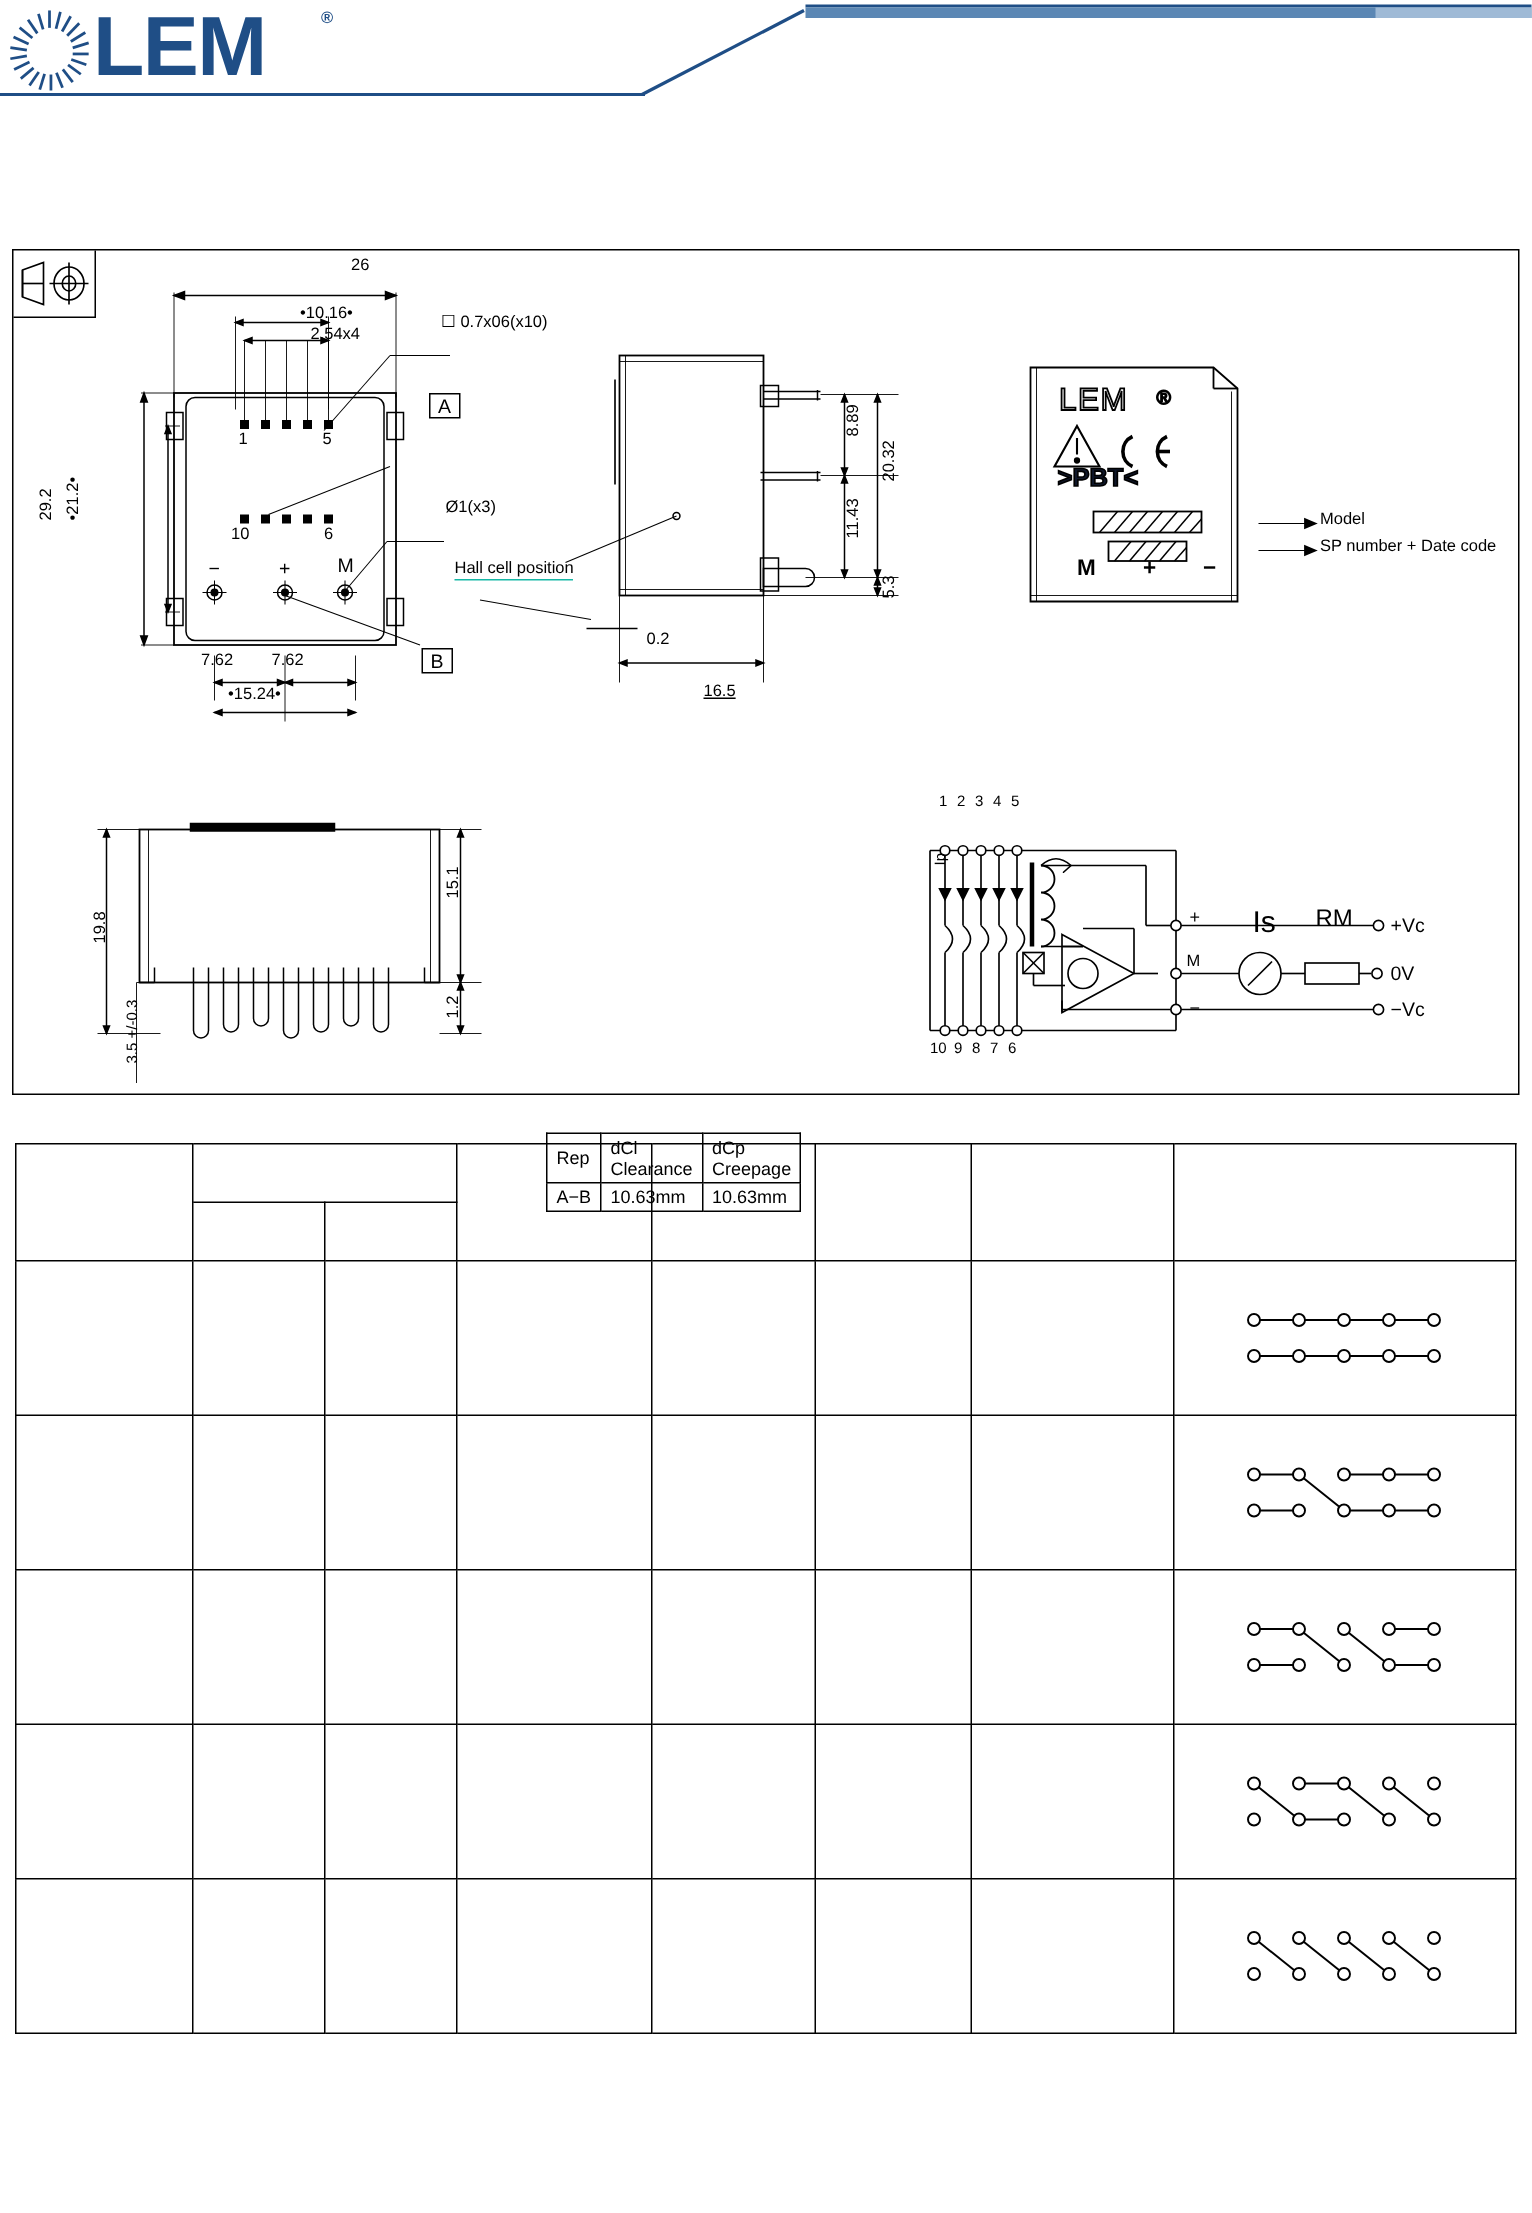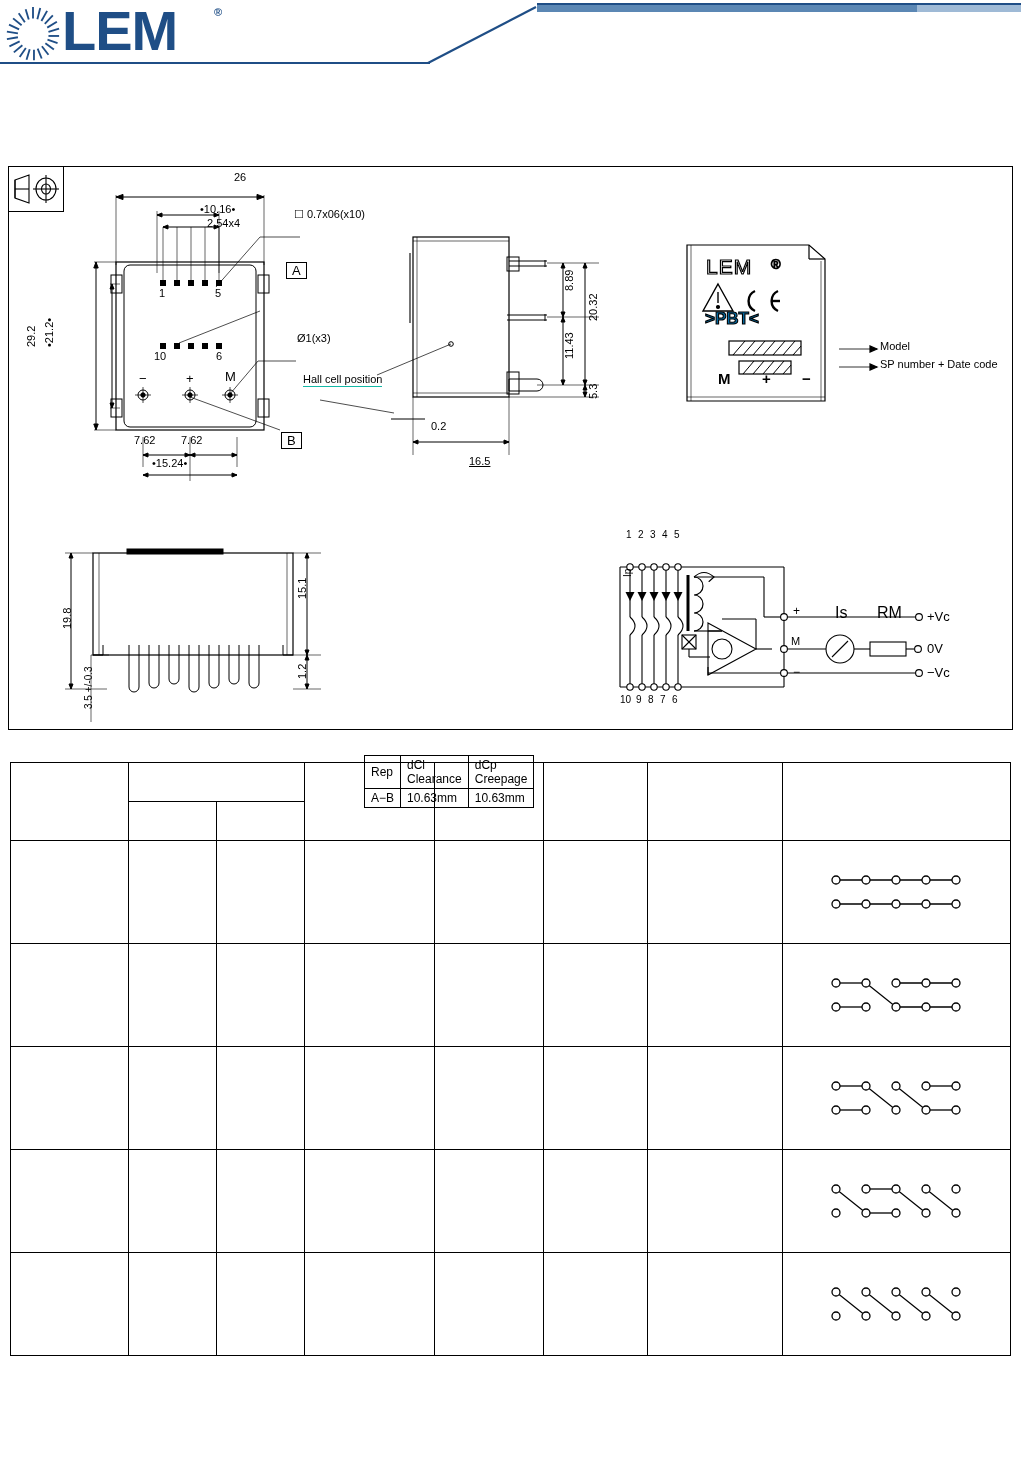--- a/index.html
+++ b/index.html
@@ -326,21 +326,21 @@
           <line x1="72" y1="135" x2="83" y2="122"></line>
         <line x1="82" y1="135" x2="93" y2="122"></line>
           <line x1="92" y1="135" x2="103" y2="122"></line>
         <line x1="102" y1="135" x2="110" y2="126"></line>
       </g>
     </g>
   </svg>
 
   <div class="lbl" style="left:697px;top:88px;font-size:21px;letter-spacing:1px;color:#fff;-webkit-text-stroke:1.2px #000;"><span>LEM</span></div>
   <div class="lbl" style="left:762px;top:90px;font-size:13px;color:#fff;-webkit-text-stroke:1.1px #000;">®</div>
-  <div class="lbl" style="left:696px;top:142px;font-size:17px;font-weight:700;color:#0369a1;-webkit-text-stroke:1.1px #000;">&gt;PBT&lt;</div>
+  <div class="lbl" style="left:696px;top:142px;font-size:17px;font-weight:700;color:#0f172a;-webkit-text-stroke:1.1px #000;">&gt;PBT&lt;</div>
   <div class="lbl" style="left:871px;top:173px;font-size:11px;">Model</div>
   <div class="lbl" style="left:871px;top:191px;font-size:11px;">SP number + Date code</div>
   <div class="lbl" style="left:709px;top:203px;font-size:15px;font-weight:700;">M</div>
   <div class="lbl" style="left:753px;top:203px;font-size:15px;font-weight:700;">+</div>
   <div class="lbl" style="left:793px;top:203px;font-size:15px;font-weight:700;">−</div>
 
   <svg class="abs" style="left:40px;top:370px;" width="290" height="190" viewBox="0 0 290 190">
     <g stroke="#000" fill="none" stroke-width="1">
       <rect x="44" y="16" width="200" height="102" stroke-width="1.2"></rect>
       <rect x="78" y="12" width="96" height="5" fill="#000"></rect>
@@ -512,21 +512,21 @@
   <div class="lbl" style="left:639px;top:527px;font-size:10px;">8</div>
   <div class="lbl" style="left:651px;top:527px;font-size:10px;">7</div>
   <div class="lbl" style="left:663px;top:527px;font-size:10px;">6</div>
   <div class="lbl" style="left:613px;top:410px;font-size:10px;transform:rotate(-90deg);transform-origin:0 0;">Ip</div>
   <div class="lbl" style="left:784px;top:437px;font-size:12px;">+</div>
   <div class="lbl" style="left:782px;top:468px;font-size:11px;">M</div>
   <div class="lbl" style="left:784px;top:498px;font-size:12px;">−</div>
   <div class="lbl" style="left:918px;top:442px;font-size:13px;">+Vc</div>
   <div class="lbl" style="left:918px;top:474px;font-size:13px;">0V</div>
   <div class="lbl" style="left:918px;top:498px;font-size:13px;">−Vc</div>
-  <div class="lbl" style="left:826px;top:437px;font-size:16px;">Is</div>
+  <div class="lbl" style="left:826px;top:437px;font-size:20px;">Is</div>
   <div class="lbl" style="left:868px;top:437px;font-size:16px;">RM</div>
 </div>
 
 <table id="spec-table">
   <tbody>
       <tr>
     <td rowspan="2" style="width:118px;" class="hdrcell"></td>
     <td colspan="2" style="width:176px;" class="hdrcell"></td>
     <td rowspan="2" style="width:130px;" class="hdrcell"></td>
     <td rowspan="2" style="width:110px;" class="hdrcell"></td>

